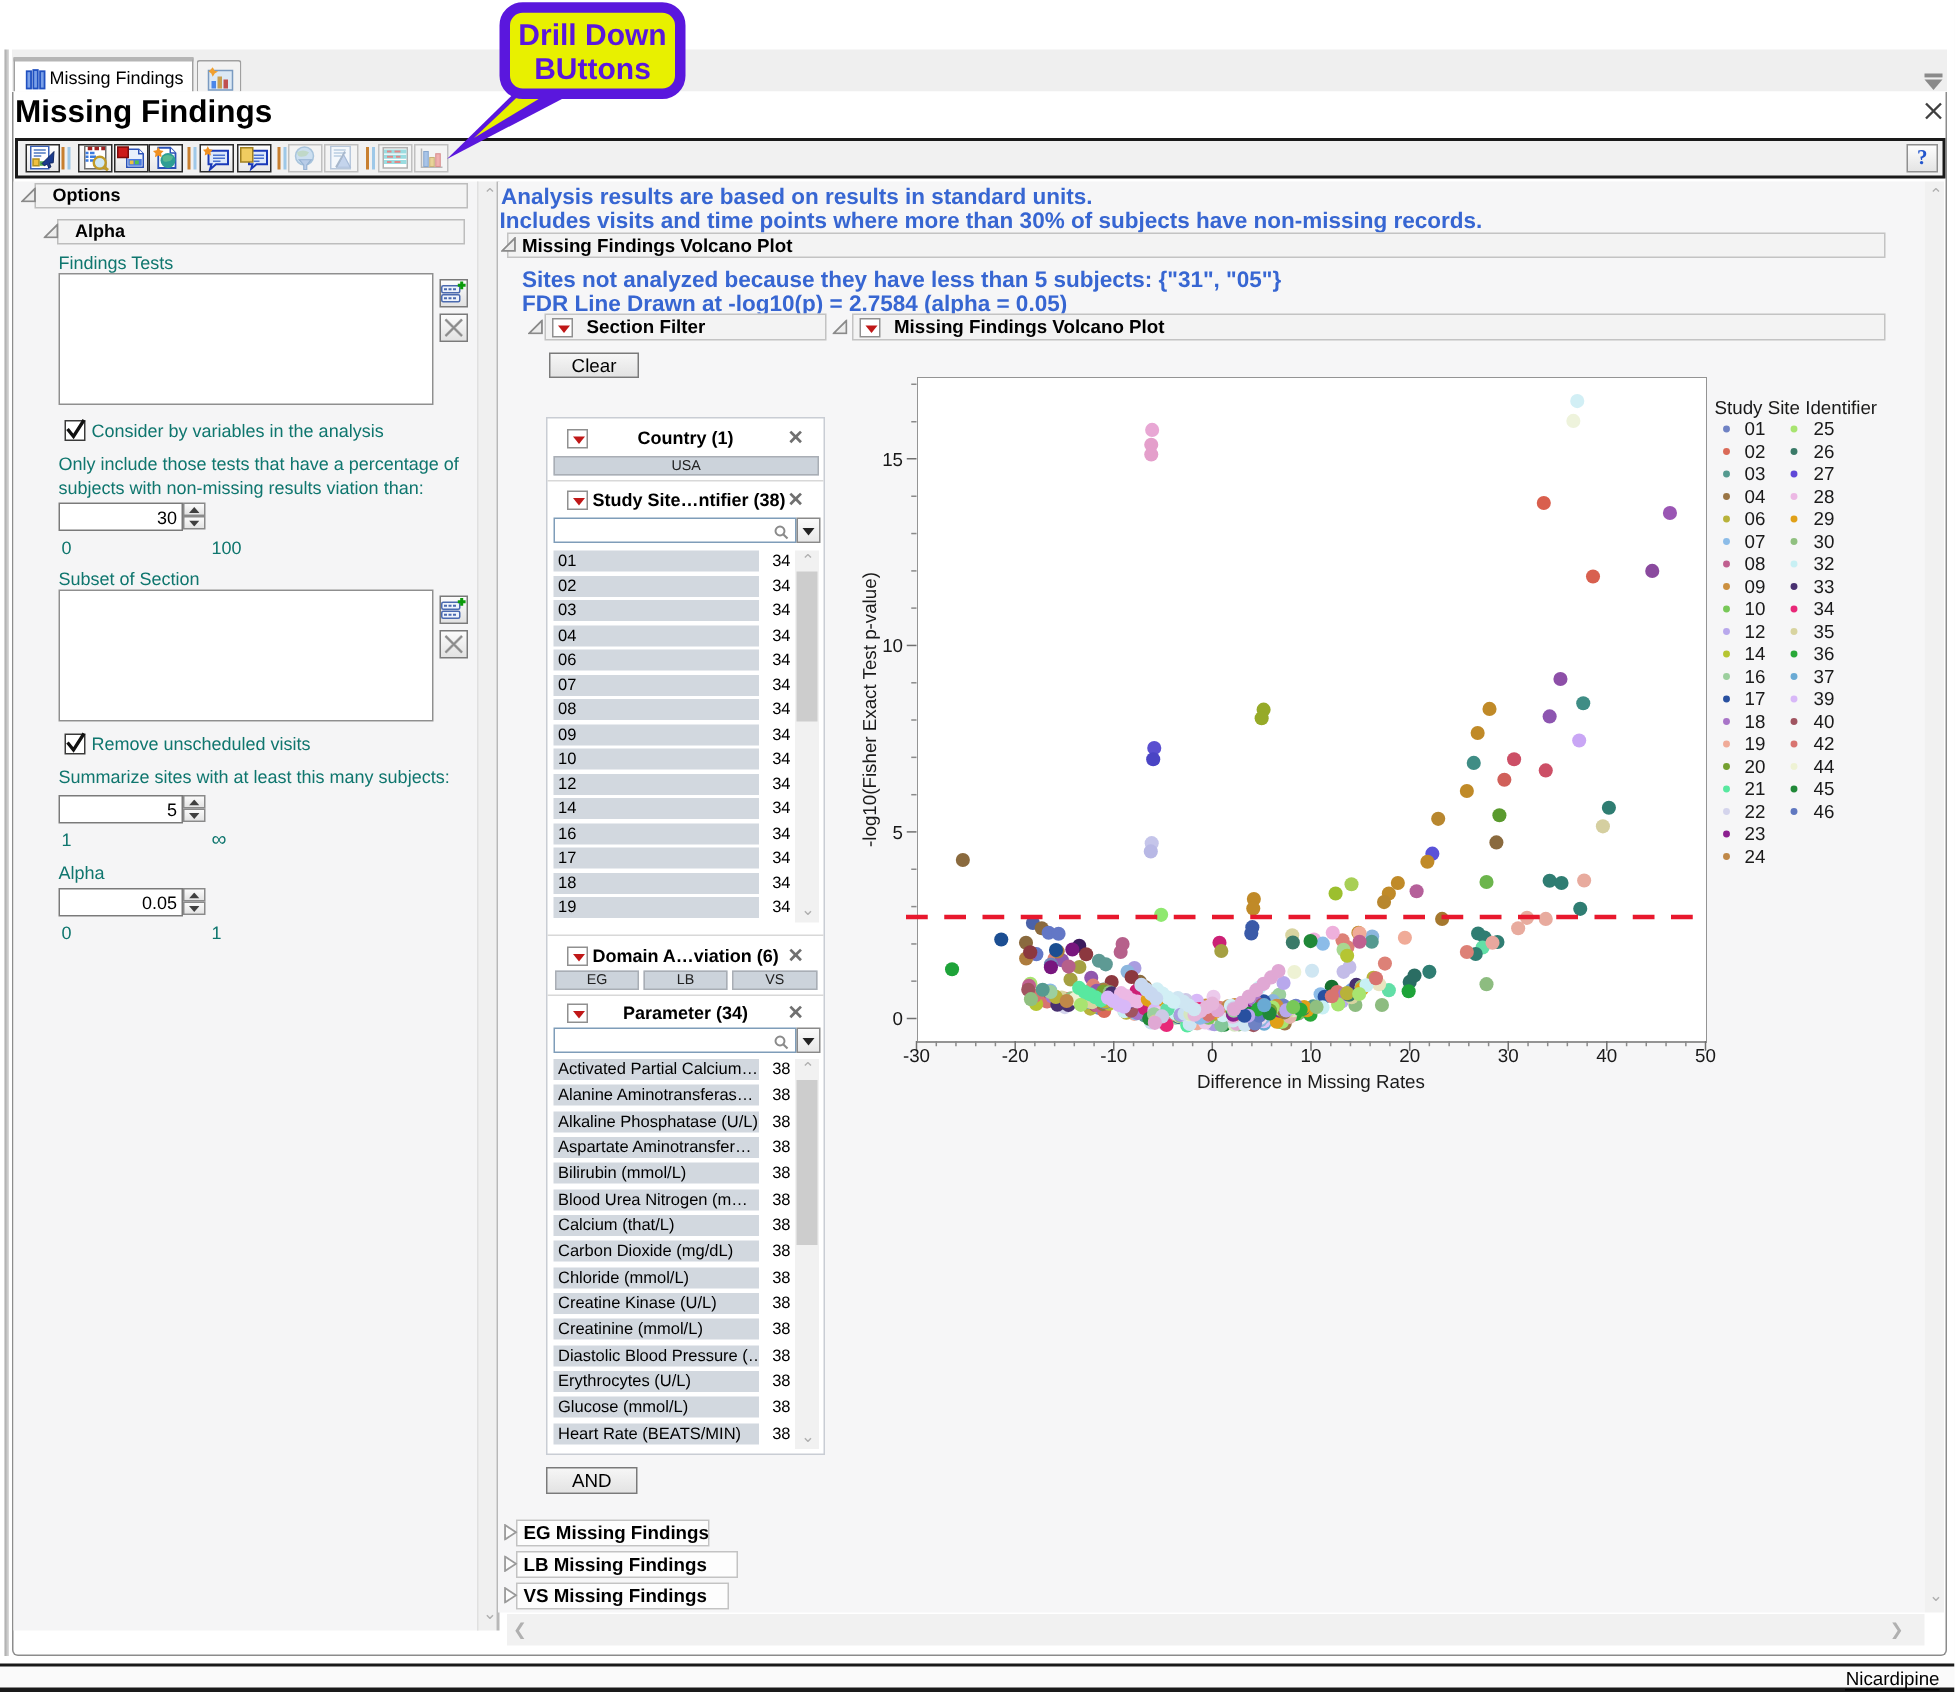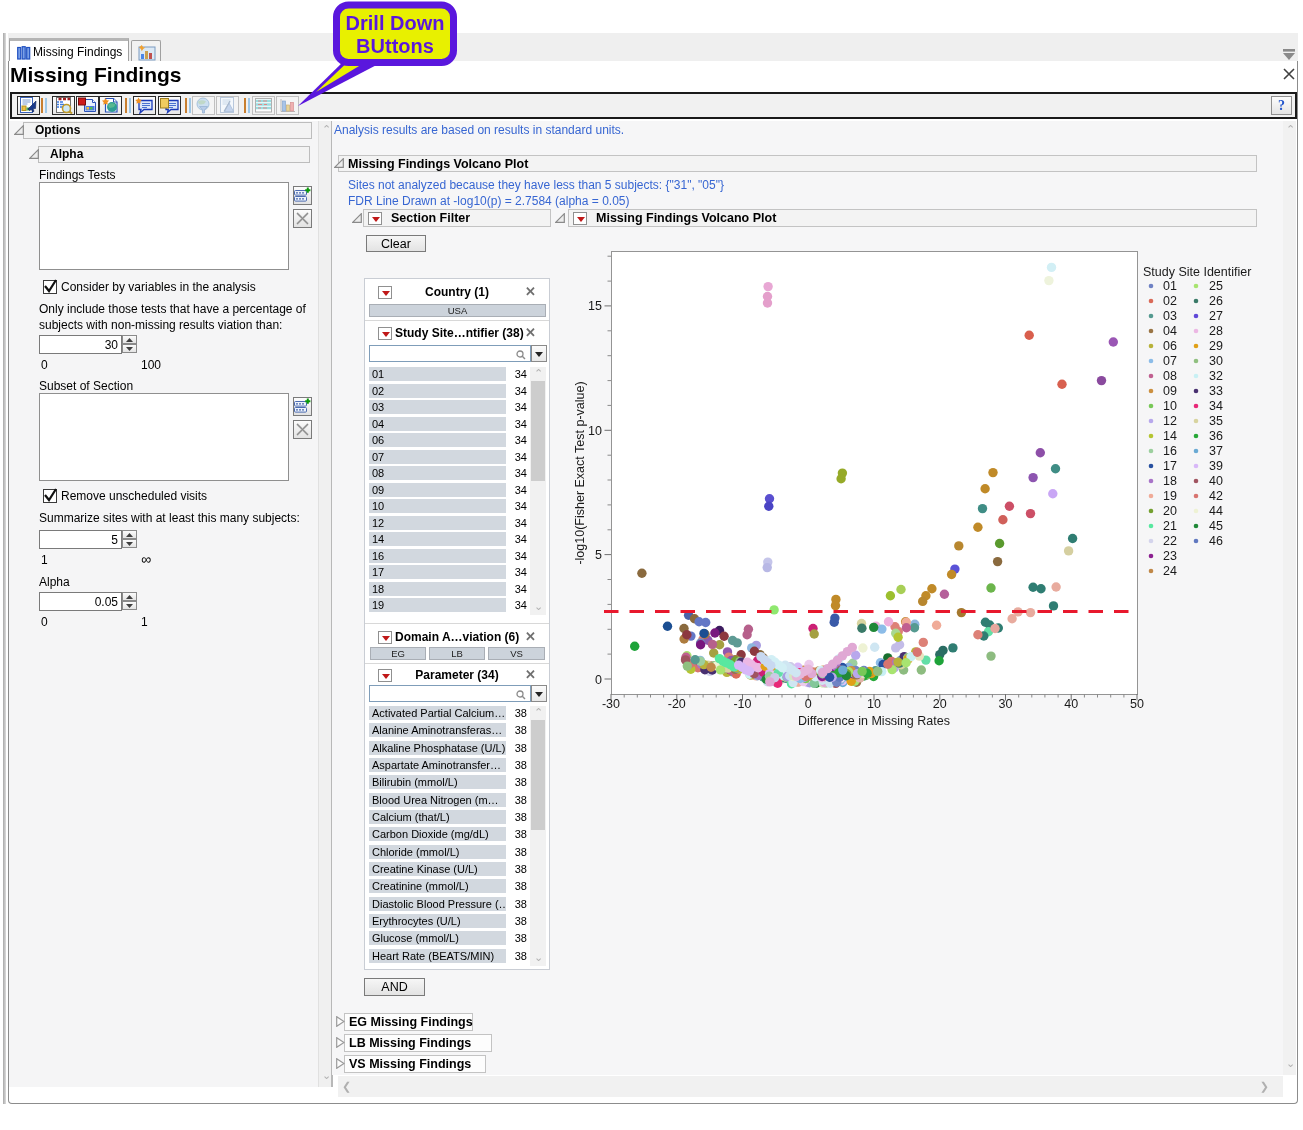--- a/index.html
+++ b/index.html
@@ -23,36 +23,36 @@
 #toolbar { left:10px; top:92px; width:1287px; height:27px; background:#f1f1f1; border:2px solid #1a1a1a; }
 .tbtn { position:absolute; top:2px; width:23px; height:19px; background:linear-gradient(#fdfdfd,#e8e8e8); border:1px solid #2a2a2a; }
 .tbtnd { position:absolute; top:2px; width:23px; height:19px; background:#f4f4f4; border:1px solid #c0c0c0; }
 .tsep { position:absolute; top:4px; width:2px; height:15px; background:#c87f2f; }
 .tsepb { position:absolute; top:4px; width:2px; height:15px; background:#9ec8e8; }
 #helpbtn { position:absolute; right:3px; top:2px; width:21px; height:19px; background:linear-gradient(#fdfdfd,#e4e4e4); border:1px solid #909090; color:#2255cc; font-weight:bold; font-size:14px; text-align:center; line-height:18px; font-family:"Liberation Serif",serif; }
 
 #lpanel { left:9px; top:121px; width:309px; height:966px; background:#f5f5f6; }
 .ohdr { position:absolute; background:#f3f3f3; border:1px solid #bdbdbd; font-size:12px; font-weight:bold; padding-left:3px; line-height:15px; color:#000; }
 .disc { position:absolute; z-index:5; }
-.lbl { position:absolute; font-size:12px; color:#000000; white-space:nowrap; }
+.lbl { position:absolute; font-size:12px; color:#0f766e; white-space:nowrap; }
 .listbox { position:absolute; background:#fff; border:1px solid #8f8f8f; }
 .sqbtn { position:absolute; width:19px; height:19px; background:linear-gradient(#fcfcfc,#e2e2e2); border:1px solid #7a7a7a; }
 .cb { position:absolute; width:14px; height:14px; background:#fff; border:1.5px solid #3a3a3a; }
 .cb svg { position:absolute; left:-2px; top:-3px; }
 .numin { position:absolute; width:83px; height:19px; background:#fff; border:1px solid #7a7a7a; font-size:12px; text-align:right; padding:2px 3px 0 0; }
 .spin { position:absolute; width:15px; height:19px; }
 .spin .u, .spin .d { position:absolute; left:0; width:15px; height:9px; background:linear-gradient(#fbfbfb,#e4e4e4); border:1px solid #8a8a8a; }
 .spin .u { top:0; } .spin .d { top:9px; }
 .spin svg { position:absolute; left:3px; }
 
 .sb { position:absolute; background:#f0f0f0; }
 .sbarrow { position:absolute; color:#b0b0b0; font-size:11px; font-family:"Liberation Sans",sans-serif; }
 
 #rpanel { left:332px; top:121px; width:951px; height:954px; background:#f6f6f7; overflow:hidden; }
-.bluetxt { position:absolute; font-size:12px; color:#3766d2; white-space:nowrap; }
+.bluetxt { position:absolute; font-size:15px; color:#3766d2; white-space:nowrap;font-weight:bold; }
 .rhdr { position:absolute; background:#f3f3f3; border:1px solid #c3c3c3; font-size:12.5px; font-weight:bold; color:#000; }
 .redbtn { position:absolute; width:14px; height:13px; background:#fff; border:1px solid #909090; }
 .redbtn:after { content:""; position:absolute; left:2.5px; top:4px; width:0; height:0; border-left:4.5px solid transparent; border-right:4.5px solid transparent; border-top:5.5px solid #c01818; }
 .xgly { position:absolute; font-size:13px; color:#707070; font-weight:bold; }
 .gbtn { position:absolute; background:linear-gradient(#f6f6f6,#e3e3e3); border:1px solid #7a7a7a; font-size:12.5px; text-align:center; color:#000; }
 
 #fbox { position:absolute; left:32px; top:157px; width:186px; height:692px; background:#fff; border:1px solid #c9cdd4; }
 .fitem { position:absolute; height:13px; background:#ccd3db; border:1px solid #a9aeb5; font-size:9.5px; text-align:center; color:#222; line-height:11px; }
 .fsearch { position:absolute; height:17px; background:#fff; border:1px solid #7f9db9; }
 .fdd { position:absolute; width:16px; height:17px; background:linear-gradient(#fbfbfb,#e8e8e8); border:1px solid #8a8a8a; }
@@ -268,20 +268,21 @@
   <div class="lbl" style="left:132px;top:494px">1</div>
 </div>
 
 <div class="sb abs" style="left:318px;top:121px;width:13px;height:966px;border-left:1px solid #e0e0e0">
   <div class="sbarrow" style="left:3px;top:2px">⌃</div>
   <div class="sbarrow" style="left:3px;top:948px">⌄</div>
 </div>
 <div class="abs" style="left:331px;top:121px;width:2px;height:966px;background:#b8b8b8"></div>
 <div id="rpanel" class="abs">
   <div class="bluetxt" style="left:2px;top:2px">Analysis results are based on results in standard units.</div>
+  <div class="bluetxt" style="left:1px;top:18px">Includes visits and time points where more than 30% of subjects have non-missing records.</div>
   <div class="rhdr" style="left:6px;top:34px;width:919px;height:17px;padding:1px 0 0 9px">Missing Findings Volcano Plot</div>
   <svg class="disc" style="left:2px;top:37px" width="10" height="10" viewBox="0 0 10 10">
         <path d="M0.7 9.3 L9.3 9.3 L9.3 0.7 Z" fill="#ececec" stroke="#8a8a8a" stroke-width="1.2"></path>
       </svg>
   <div class="bluetxt" style="left:16px;top:57px">Sites not analyzed because they have less than 5 subjects: {"31", "05"}</div>
   <div class="bluetxt" style="left:16px;top:73px">FDR Line Drawn at -log10(p) = 2.7584 (alpha = 0.05)</div>
   <svg class="disc" style="left:20px;top:92px" width="10" height="10" viewBox="0 0 10 10">
         <path d="M0.7 9.3 L9.3 9.3 L9.3 0.7 Z" fill="#ececec" stroke="#8a8a8a" stroke-width="1.2"></path>
       </svg>
   <div class="rhdr" style="left:31px;top:88px;width:188px;height:18px"></div>
@@ -1276,20 +1277,23 @@
 
 <div class="sb abs" style="left:338px;top:1076px;width:945px;height:21px;background:#f1f1f1">
   <div class="sbarrow" style="left:4px;top:4px">❮</div>
   <div class="sbarrow" style="right:14px;top:4px">❯</div>
 </div>
 
 <div class="sb abs" style="left:1283px;top:121px;width:13px;height:954px;background:#f1f1f1">
   <div class="sbarrow" style="left:3px;top:2px">⌃</div>
   <div class="sbarrow" style="left:3px;top:936px">⌄</div>
 </div>
+<div id="statusbar" class="abs">
+      <span>Nicardipine</span>
+    </div>
 
 <svg class="abs" style="left:280px;top:0px" width="185px" height="115px" viewBox="0 0 185 115">
   <path d="M66 59 L18 106 L108 59 Z" fill="#5a17dd"></path>
   <path d="M73 57 L36 92 L94 57 Z" fill="#e8f000"></path>
   <rect x="56.5" y="5" width="117" height="57.5" rx="12" fill="#e8f000" stroke="#5a17dd" stroke-width="7"></rect>
   <text x="115" y="30" font-size="20" font-weight="bold" fill="#5a17dd" text-anchor="middle" font-family="Liberation Sans,sans-serif">Drill Down</text>
   <text x="115" y="52.5" font-size="20" font-weight="bold" fill="#5a17dd" text-anchor="middle" font-family="Liberation Sans,sans-serif">BUttons</text>
 </svg>
 </div>
 

